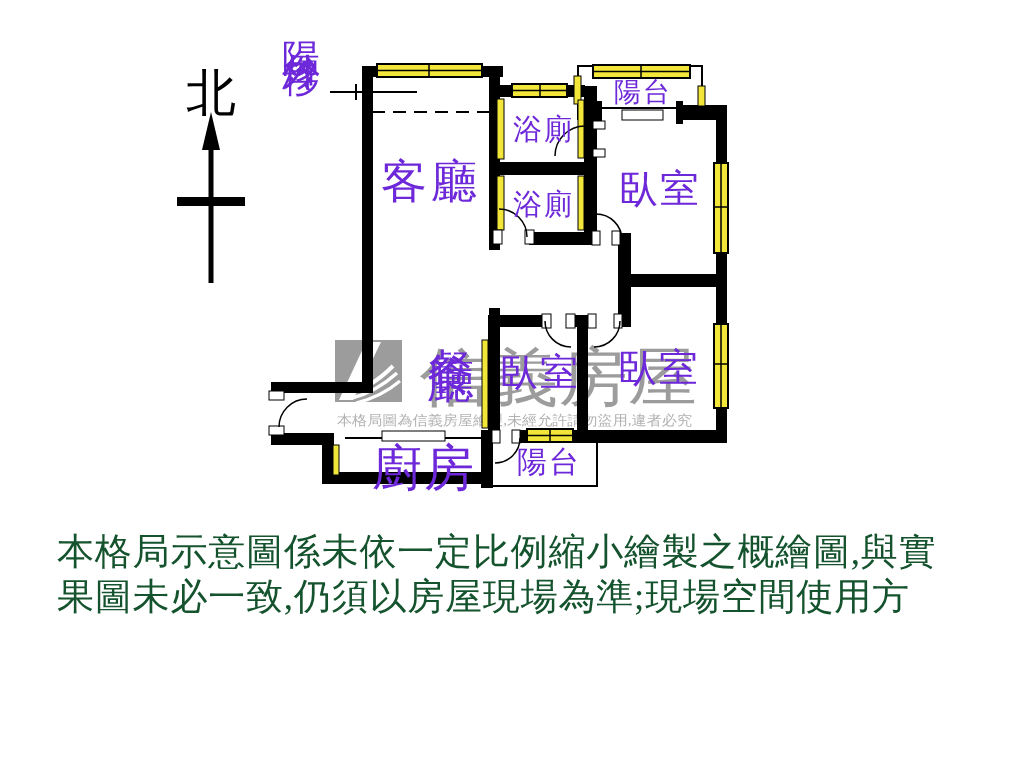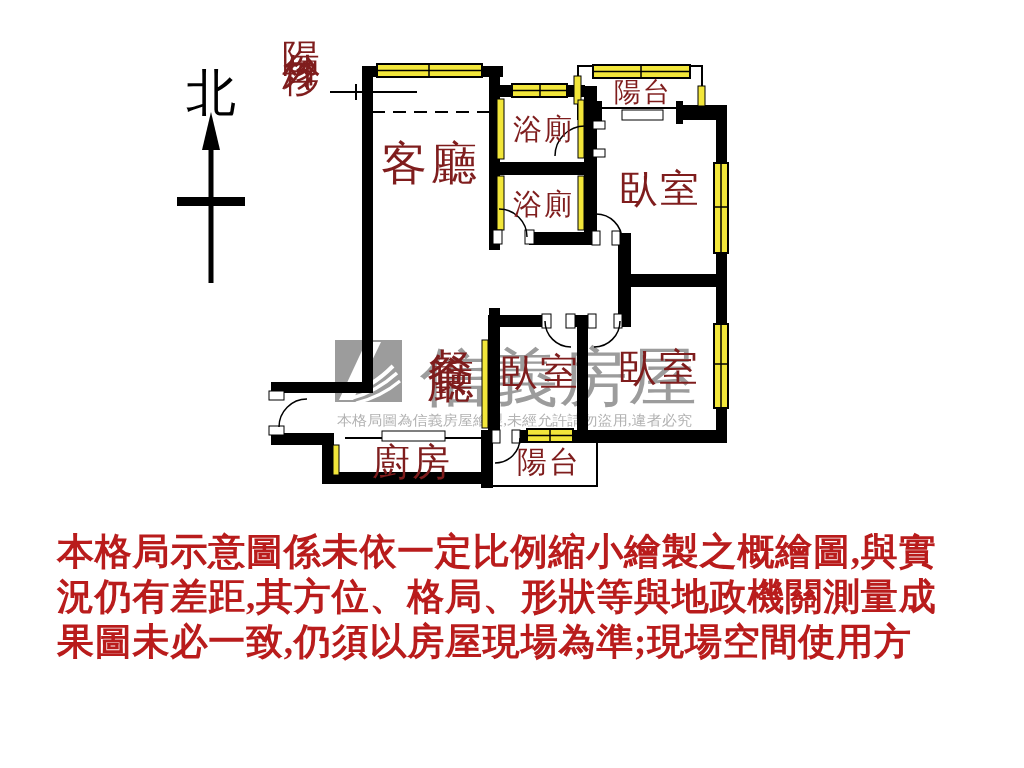--- a/index.html
+++ b/index.html
@@ -1,25 +1,25 @@
 <!DOCTYPE html>
 <html><head>
 <meta charset="utf-8">
 <style>
   html,body{margin:0;padding:0;background:#fff;}
   #stage{position:relative;width:1024px;height:768px;background:#ffffff;overflow:hidden;
          font-family:"Liberation Serif","DejaVu Serif",serif;}
   #plan-svg{position:absolute;left:0;top:0;}
-  .room-label{position:absolute;color:#7f1d1d;white-space:nowrap;line-height:1;
+  .room-label{position:absolute;color:#6d28d9;white-space:nowrap;line-height:1;
               font-family:"Liberation Serif","DejaVu Serif",serif;}
   .vertical{writing-mode:vertical-rl;text-orientation:upright;}
   #north-label{position:absolute;left:186px;top:68px;font-size:50px;color:#000;}
   #balcony-ext-label{position:absolute;left:282px;top:12px;font-size:38px;letter-spacing:6px;}
   #disclaimer{position:absolute;left:57px;top:529px;width:930px;font-size:37px;
-              line-height:45px;letter-spacing:0.8px;color:#b91c1c;font-weight:bold;}
+              line-height:45px;letter-spacing:0.8px;color:#14532d;}
   .wall{fill:#000;}
   .thin{stroke:#000;stroke-width:2;fill:none;}
   .win{fill:#f2e63a;stroke:#000;stroke-width:2;}
   .winline{stroke:#000;stroke-width:1.5;fill:none;}
   .strip{fill:#f2e63a;stroke:#000;stroke-width:1;}
   .jamb{fill:#fff;stroke:#000;stroke-width:1;}
   .door{stroke:#000;stroke-width:1.5;fill:none;}
   .wm{fill:#9c9c9c;}
   .wm-small{fill:#b2b2b2;}
 </style>
@@ -134,29 +134,28 @@
     <g>
       <line x1="211" y1="126" x2="211" y2="283" stroke="#000" stroke-width="5"></line>
       <polygon points="211,112 202,150 220,150" fill="#000"></polygon>
       <rect x="177" y="197" width="68" height="9" fill="#000"></rect>
     </g>
   </svg>
 
   <div id="north-label" class="room-label">北</div>
   <div id="balcony-ext-label" class="room-label vertical">陽台外移</div>
 
-  <div class="room-label" style="left:381px;top:141px;font-size:46px;letter-spacing:4px;">客廳</div>
+  <div class="room-label" style="left:381px;top:159px;font-size:46px;letter-spacing:4px;">客廳</div>
   <div class="room-label" style="left:513px;top:115px;font-size:29px;letter-spacing:2px;">浴廁</div>
   <div class="room-label" style="left:513px;top:190px;font-size:29px;letter-spacing:2px;">浴廁</div>
   <div class="room-label" style="left:614px;top:79px;font-size:27px;letter-spacing:2px;">陽台</div>
   <div class="room-label" style="left:619px;top:169px;font-size:39px;letter-spacing:2px;">臥室</div>
   <div class="room-label vertical" style="left:427px;top:311px;font-size:47px;letter-spacing:6px;">餐廳</div>
   <div class="room-label" style="left:500px;top:353px;font-size:38px;letter-spacing:2px;">臥室</div>
   <div class="room-label" style="left:618px;top:348px;font-size:39px;letter-spacing:2px;">臥室</div>
-  <div class="room-label" style="left:372px;top:443px;font-size:38px;letter-spacing:2px;">廚房</div>
+  <div class="room-label" style="left:372px;top:443px;font-size:50px;letter-spacing:2px;">廚房</div>
   <div class="room-label" style="left:517px;top:447px;font-size:30px;letter-spacing:2px;">陽台</div>
 
   <div id="disclaimer">
     <div>本格局示意圖係未依一定比例縮小繪製之概繪圖,與實</div>
-    <div>況仍有差距,其方位、格局、形狀等與地政機關測量成</div>
     <div>果圖未必一致,仍須以房屋現場為準;現場空間使用方</div>
   </div>
 </div>
 
 </body></html>

